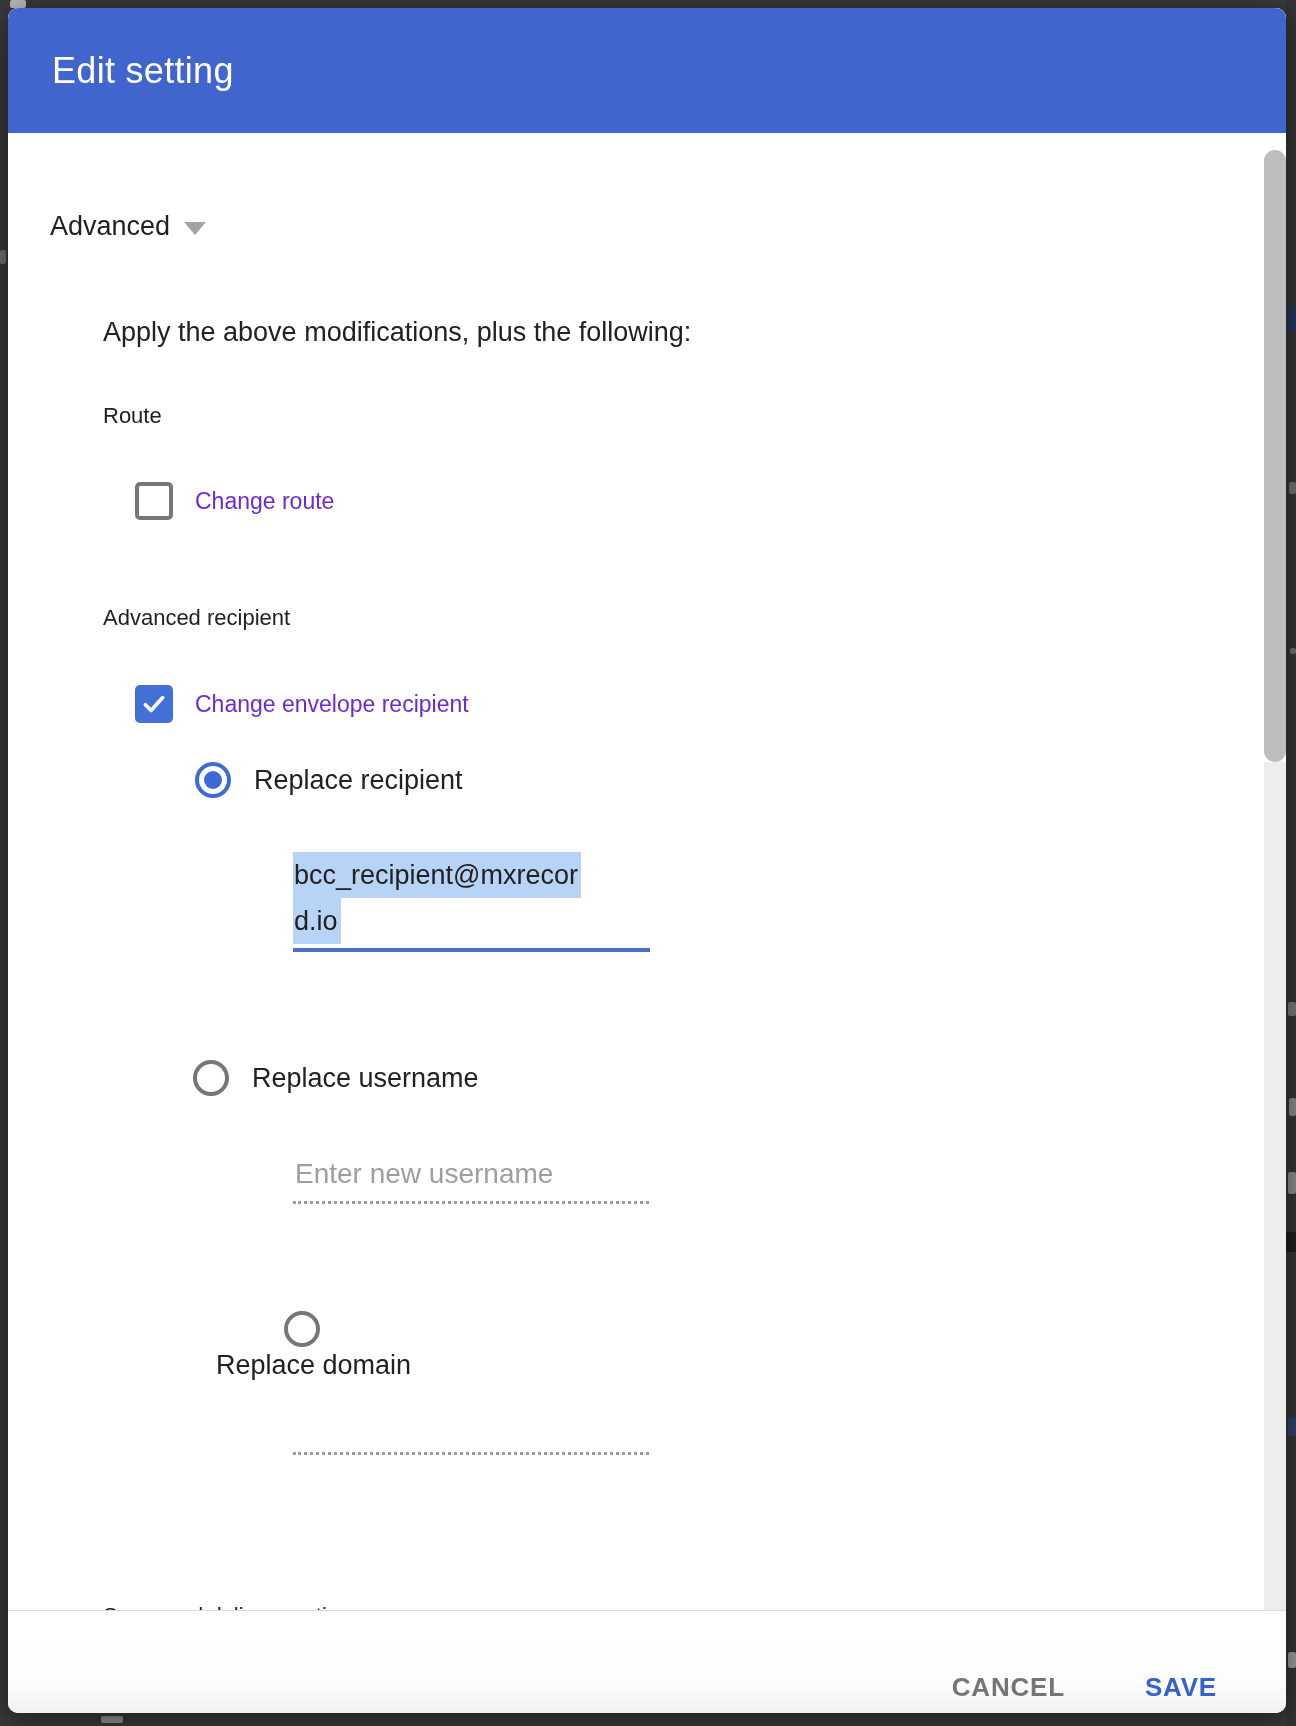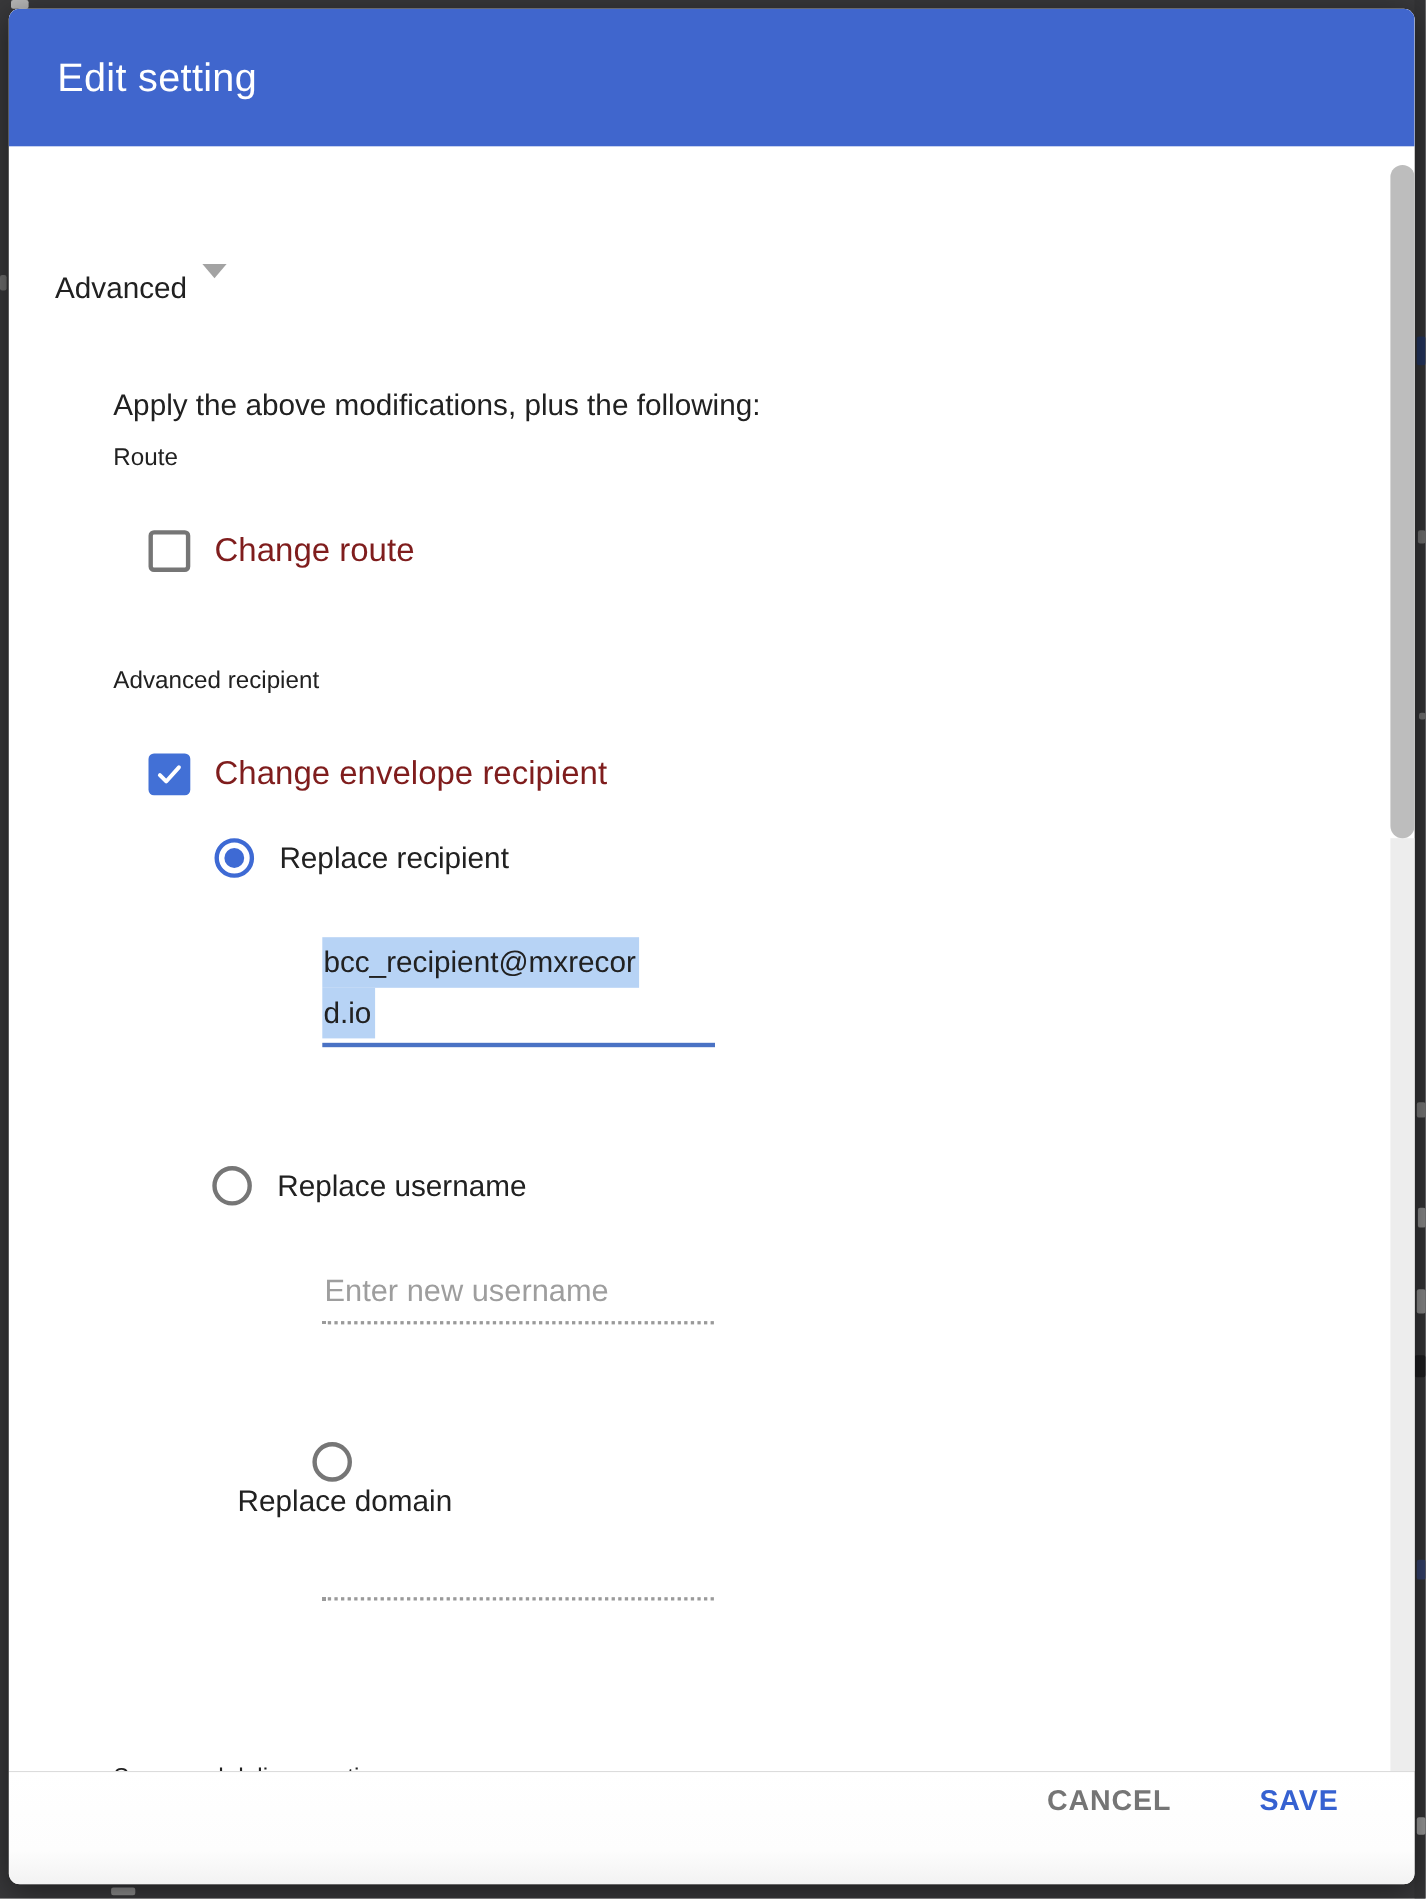--- a/index.html
+++ b/index.html
@@ -24,33 +24,33 @@
     position:absolute;left:0;top:0;right:0;height:125px;
     background:#4066cd;display:flex;align-items:center;z-index:5;
   }
   .dlg-title{color:#ffffff;font-size:36px;font-weight:400;margin-left:44px;letter-spacing:.3px;}
 
   .dlg-content{
     position:absolute;left:0;top:0;width:1278px;height:1602px;overflow:hidden;background:#fff;
   }
 
   .abs{position:absolute;}
-  .txt{font-size:27px;color:#212121;line-height:32px;white-space:nowrap;margin-top:36px;}
+  .txt{font-size:27px;color:#212121;line-height:32px;white-space:nowrap;}
   .section-h{font-size:22px;color:#212121;line-height:32px;white-space:nowrap;}
 
   
   .advanced-row{left:42px;top:202px;display:flex;align-items:center;gap:14px;cursor:pointer;}
   .tri-down{width:0;height:0;border-left:11px solid transparent;border-right:11px solid transparent;border-top:13px solid #a3a3a3;margin-top:4px;}
 
   
   .check-row{display:flex;align-items:center;}
   .checkbox{width:38px;height:38px;box-sizing:border-box;border-radius:5px;flex:0 0 auto;}
   .checkbox.unchecked{border:4px solid #767676;background:#fff;}
   .checkbox.checked{background:#4270d6;display:flex;align-items:center;justify-content:center;}
-  .check-row .lbl{margin-left:22px;font-size:30px;color:#7f1d1d;line-height:38px;white-space:nowrap;}
+  .check-row .lbl{margin-left:22px;font-size:23px;color:#6d28d9;line-height:38px;white-space:nowrap;}
 
   
   .radio-row{display:flex;align-items:center;}
   .radio{width:36px;height:36px;box-sizing:border-box;border-radius:50%;flex:0 0 auto;position:relative;}
   .radio.off{border:4px solid #767676;background:#fff;}
   .radio.on{border:4px solid #3e6ad4;background:#fff;}
   .radio.on::after{
     content:"";position:absolute;left:50%;top:50%;width:18px;height:18px;margin:-9px 0 0 -9px;
     border-radius:50%;background:#3e6ad4;
   }
@@ -70,21 +70,21 @@
     font-family:"Liberation Sans",sans-serif;font-size:28px;color:#212121;padding:0 0 0 2px;
   }
   .ghost-input::placeholder{color:#9e9e9e;opacity:1;}
   .dotted{position:absolute;left:285px;width:356px;height:0;border-bottom:3px dotted #9a9a9a;}
 
   
   .dlg-footer{
     position:absolute;left:0;bottom:0;width:1278px;height:103px;z-index:6;
     background:linear-gradient(#ffffff 0%,#fdfdfd 70%,#f2f2f2 100%);
     border-top:1px solid #dcdcdc;box-sizing:border-box;
-    display:flex;align-items:flex-start;justify-content:flex-end;gap:64px;padding-right:61px;
+    display:flex;align-items:flex-end;justify-content:flex-end;gap:64px;padding-right:61px;
   }
   .flat-btn{
     background:transparent;border:none;cursor:pointer;
     font-family:"Liberation Sans",sans-serif;font-size:26px;font-weight:700;letter-spacing:.8px;
     padding:10px 8px;
   }
   .btn-cancel{color:#757575;}
   .btn-save{color:#3561d1;}
 
   

